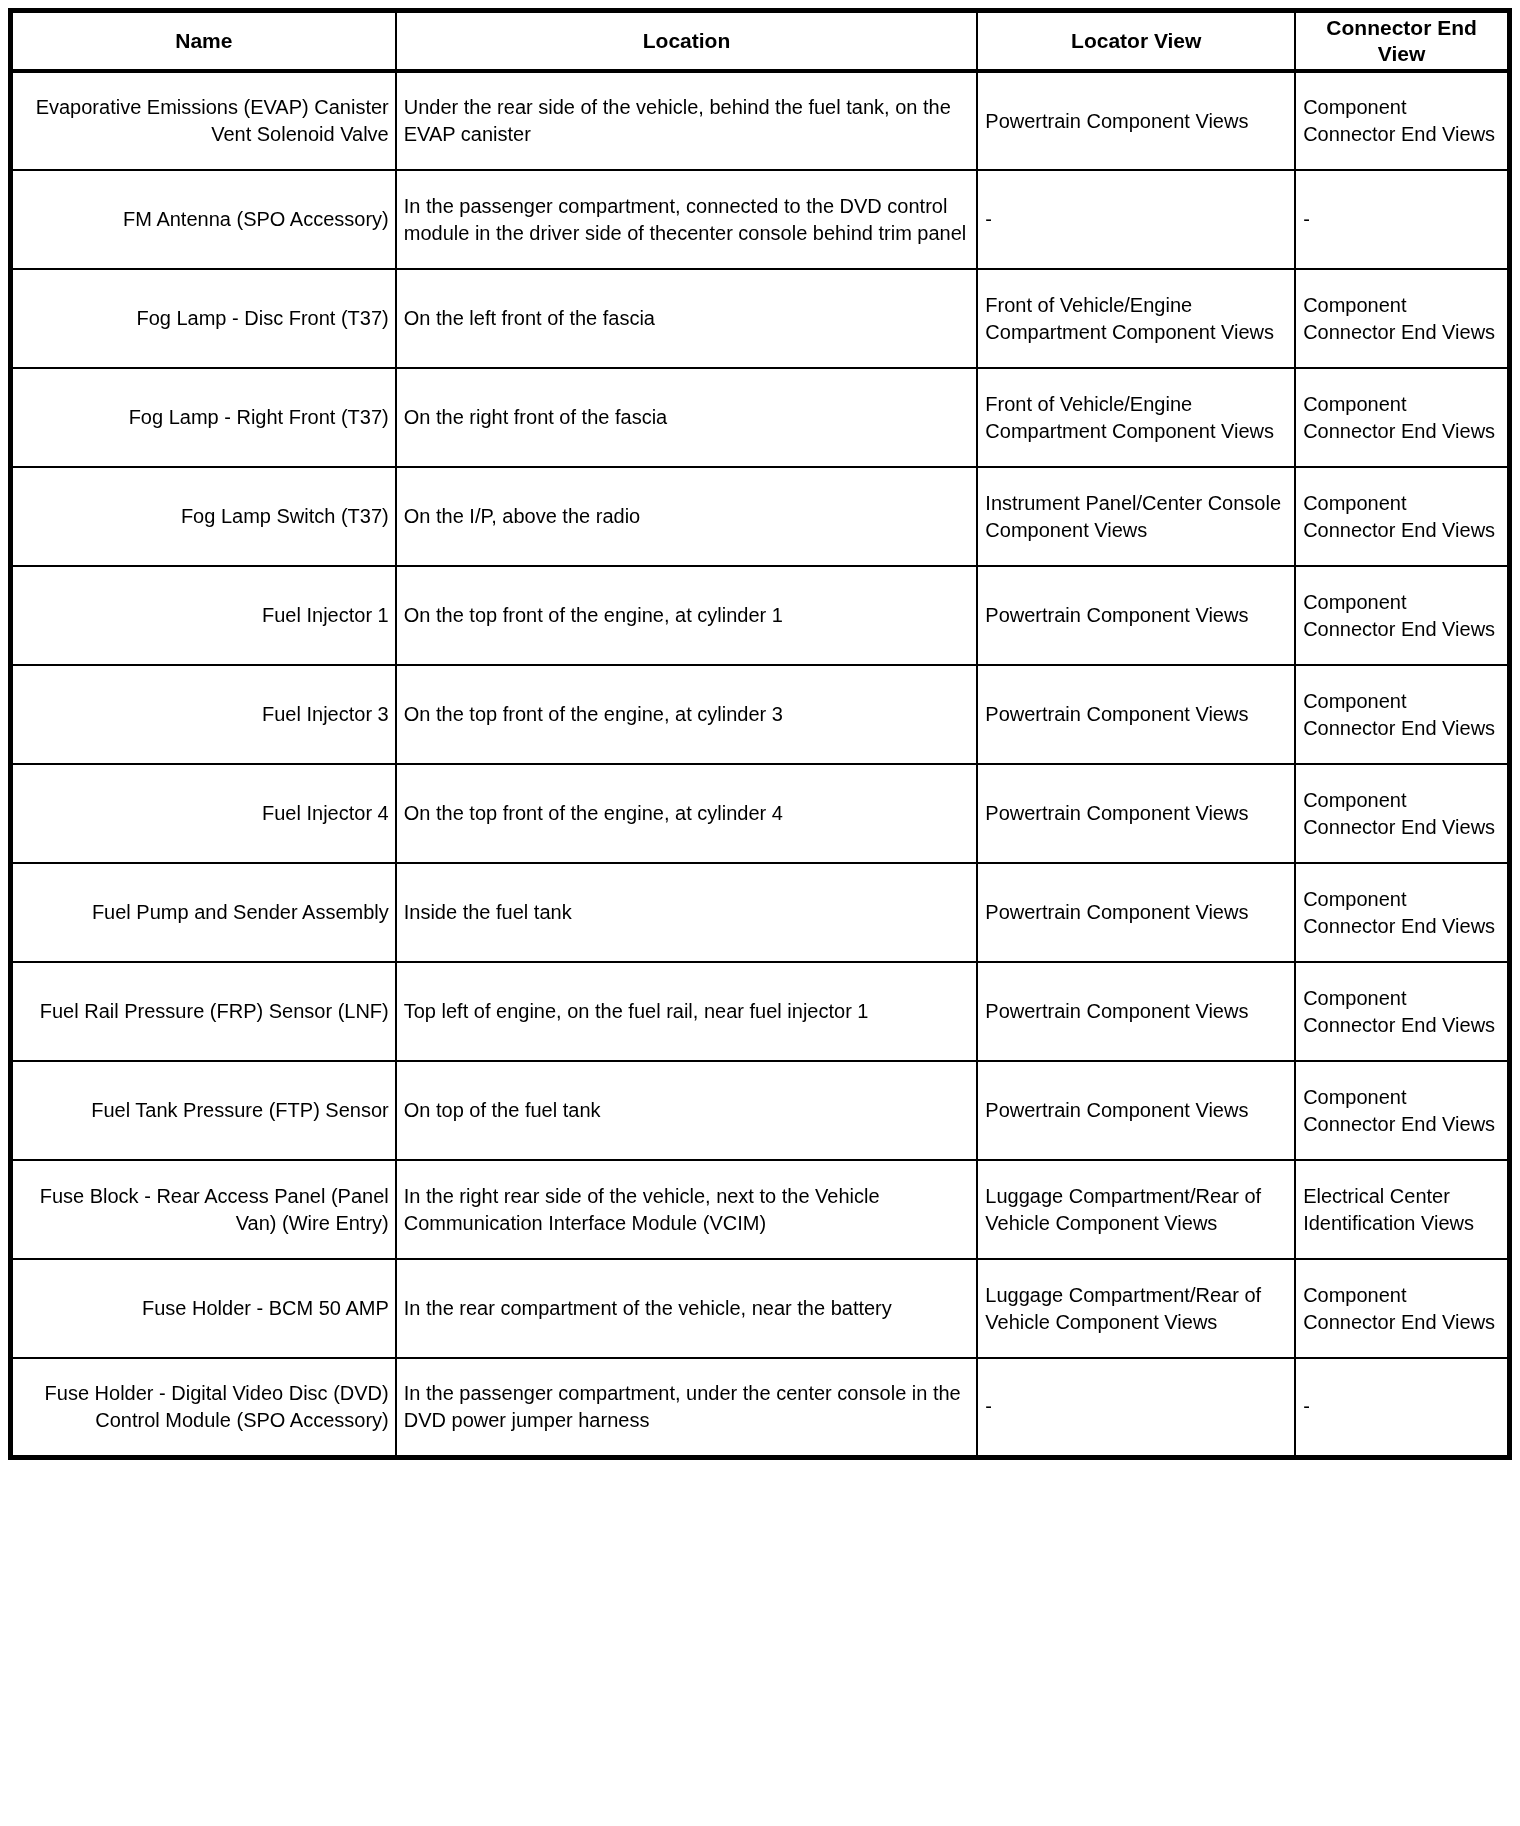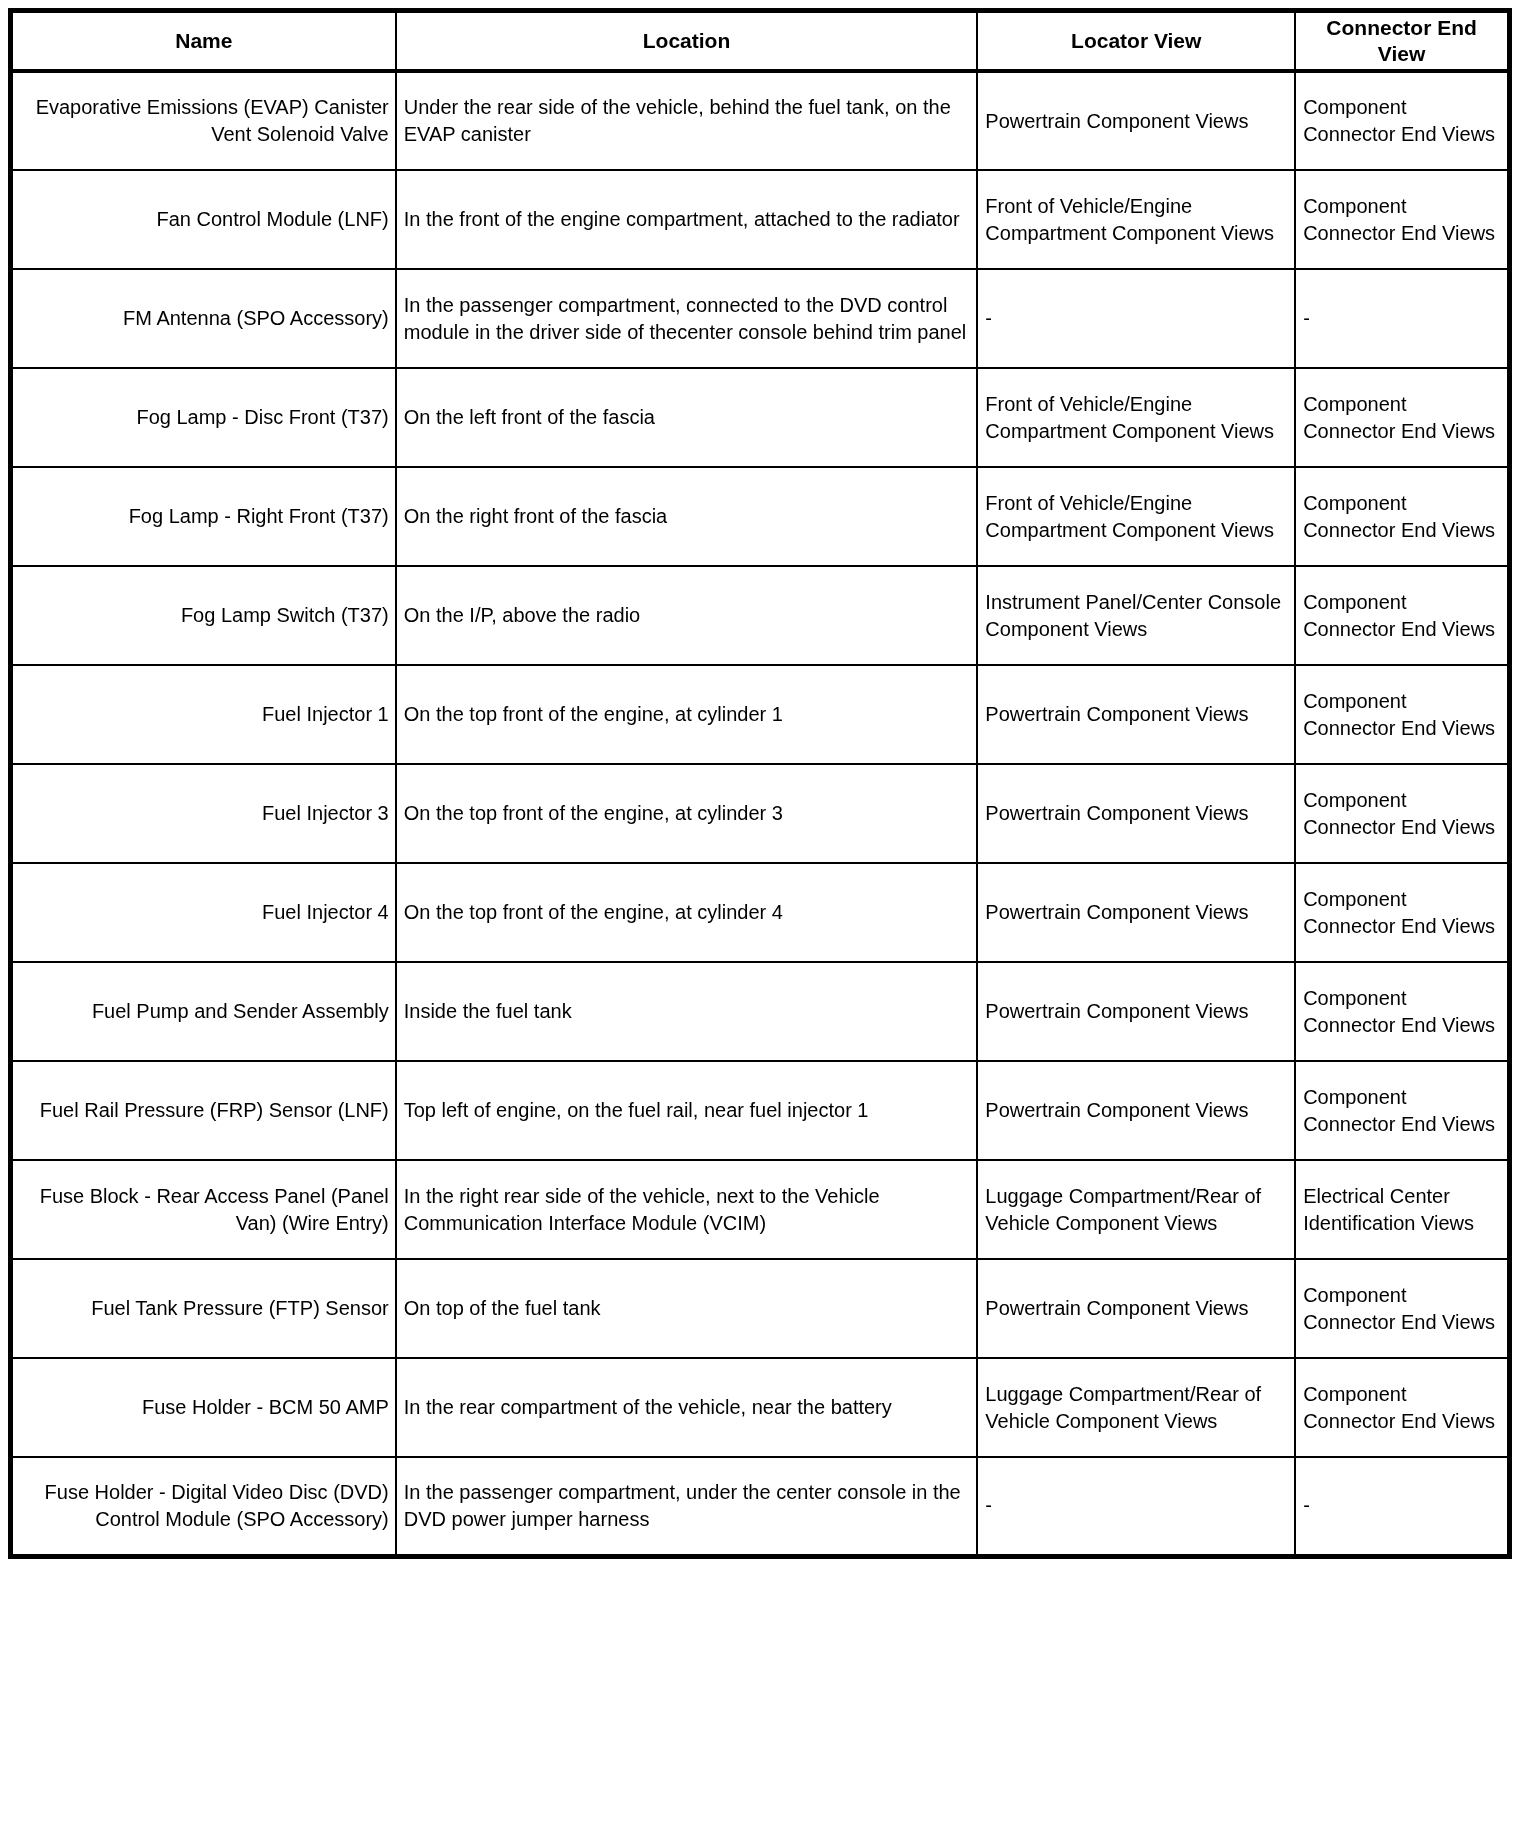--- a/index.html
+++ b/index.html
@@ -78,26 +78,20 @@
       </tr>
     </thead>
     <tbody>
       <tr>
         <td class="c-name">Evaporative Emissions (EVAP) Canister Vent Solenoid Valve</td>
         <td class="c-loc">Under the rear side of the vehicle, behind the fuel tank, on the EVAP canister</td>
         <td class="c-locator">Powertrain Component Views</td>
         <td class="c-conn">Component Connector End Views</td>
       </tr>
       <tr>
-        <td class="c-name">Fan Control Module (LNF)</td>
-        <td class="c-loc">In the front of the engine compartment, attached to the radiator</td>
-        <td class="c-locator">Front of Vehicle/Engine Compartment Component Views</td>
-        <td class="c-conn">Component Connector End Views</td>
-      </tr>
-      <tr>
         <td class="c-name">FM Antenna (SPO Accessory)</td>
         <td class="c-loc">In the passenger compartment, connected to the DVD control module in the driver side of thecenter console behind trim panel</td>
         <td class="c-locator">-</td>
         <td class="c-conn">-</td>
       </tr>
       <tr>
         <td class="c-name">Fog Lamp - Disc Front (T37)</td>
         <td class="c-loc">On the left front of the fascia</td>
         <td class="c-locator">Front of Vehicle/Engine Compartment Component Views</td>
         <td class="c-conn">Component Connector End Views</td>
@@ -138,30 +132,30 @@
         <td class="c-locator">Powertrain Component Views</td>
         <td class="c-conn">Component Connector End Views</td>
       </tr>
       <tr>
         <td class="c-name">Fuel Rail Pressure (FRP) Sensor (LNF)</td>
         <td class="c-loc">Top left of engine, on the fuel rail, near fuel injector 1</td>
         <td class="c-locator">Powertrain Component Views</td>
         <td class="c-conn">Component Connector End Views</td>
       </tr>
       <tr>
+        <td class="c-name">Fuel Tank Pressure (FTP) Sensor</td>
+        <td class="c-loc">On top of the fuel tank</td>
+        <td class="c-locator">Powertrain Component Views</td>
+        <td class="c-conn">Component Connector End Views</td>
+      </tr>
+      <tr>
         <td class="c-name">Fuse Block - Rear Access Panel (Panel Van) (Wire Entry)</td>
         <td class="c-loc">In the right rear side of the vehicle, next to the Vehicle Communication Interface Module (VCIM)</td>
         <td class="c-locator">Luggage Compartment/Rear of Vehicle Component Views</td>
         <td class="c-conn">Electrical Center Identification Views</td>
-      </tr>
-      <tr>
-        <td class="c-name">Fuel Tank Pressure (FTP) Sensor</td>
-        <td class="c-loc">On top of the fuel tank</td>
-        <td class="c-locator">Powertrain Component Views</td>
-        <td class="c-conn">Component Connector End Views</td>
       </tr>
       <tr>
         <td class="c-name">Fuse Holder - BCM 50 AMP</td>
         <td class="c-loc">In the rear compartment of the vehicle, near the battery</td>
         <td class="c-locator">Luggage Compartment/Rear of Vehicle Component Views</td>
         <td class="c-conn">Component Connector End Views</td>
       </tr>
       <tr>
         <td class="c-name">Fuse Holder - Digital Video Disc (DVD) Control Module (SPO Accessory)</td>
         <td class="c-loc">In the passenger compartment, under the center console in the DVD power jumper harness</td>

